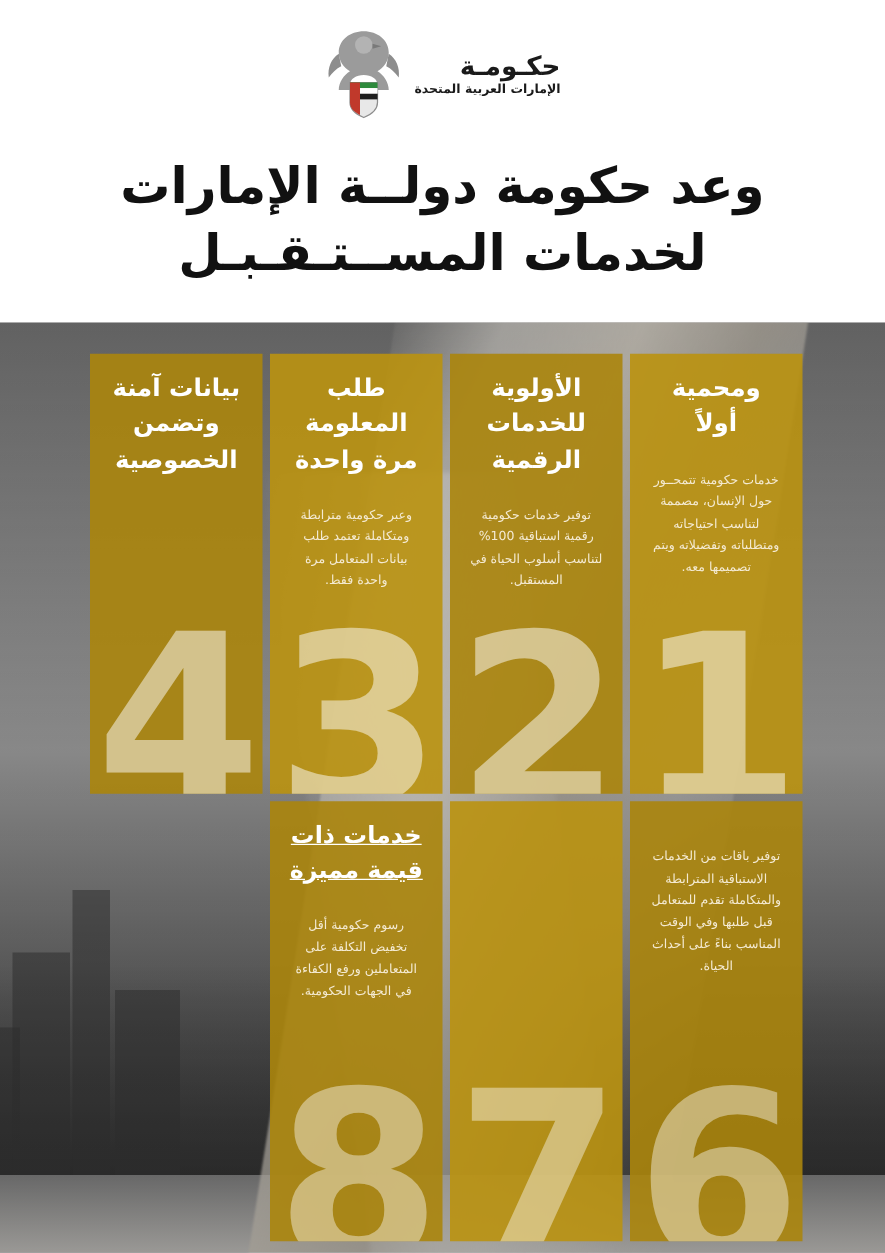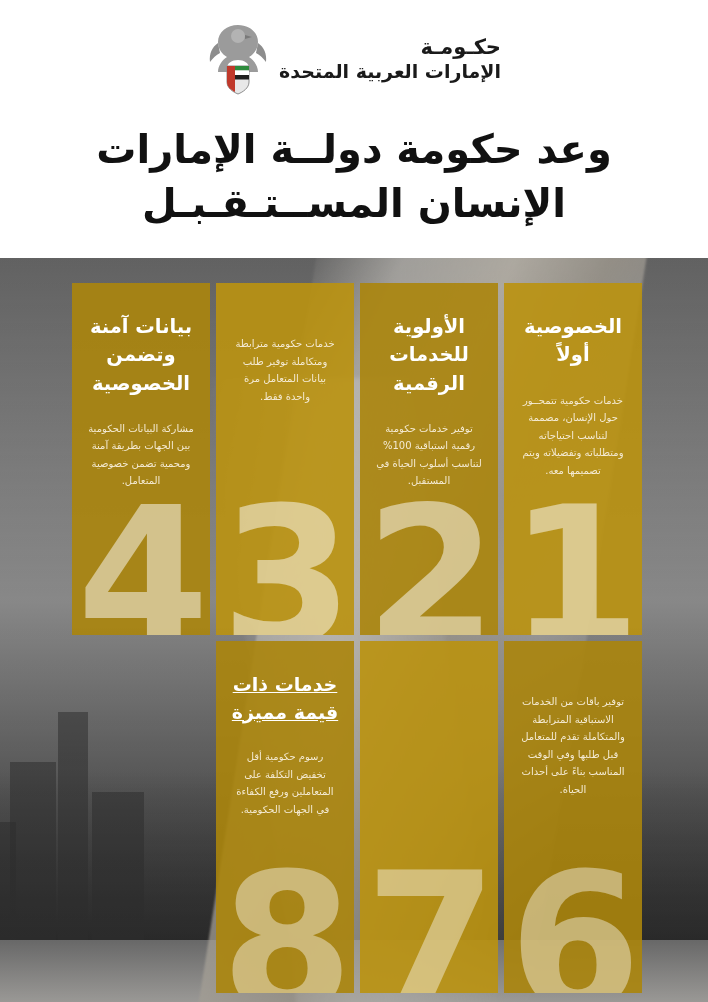--- a/index.html
+++ b/index.html
@@ -31,21 +31,21 @@
   .emblem svg{display:block;}
   .gov-text{
     text-align:right;
     direction:rtl;
     line-height:1.25;
   }
   .gov-text .l1{
     font-size:21px;font-weight:bold;color:#1a1a1a;letter-spacing:1px;
   }
   .gov-text .l2{
-    font-size:19px;font-weight:bold;color:#1a1a1a;
+    font-size:10px;font-weight:bold;color:#1a1a1a;
   }
   .main-title{
     text-align:center;
     direction:rtl;
     margin-top:26px;
     color:#111111;
     font-weight:bold;
     font-size:40px;
     line-height:1.35;
     letter-spacing:0px;
@@ -113,21 +113,21 @@
     grid-template-columns:repeat(4,138px);
     grid-template-rows:352px 352px;
     column-gap:6px;
     row-gap:6px;
     direction:rtl;
   }
   .card{
     position:relative;
     background:rgba(186,146,16,0.90);
     overflow:hidden;
-    padding:30px 14px 0 14px;
+    padding:14px 14px 0 14px;
     box-sizing:border-box;
     color:#ffffff;
     text-align:center;
     direction:rtl;
   }
   .card.alt{background:rgba(171,133,12,0.90);}
   .card .title{
     font-size:19.5px;
     font-weight:bold;
     line-height:1.45;
@@ -186,60 +186,60 @@
 
         <circle cx="31" cy="14" r="7" fill="#b3b3b3"></circle>
         <path d="M38 13 L45 15 L38 17 Z" fill="#7a7a7a"></path>
       </svg>
     </div>
 
   </div>
 
   <div class="main-title">
     <span class="ln">وعد حكومة دولــة الإمارات</span>
-    <span class="ln">الإنسان المســتـقـبـل</span>
+    <span class="ln">لخدمات المســتـقـبـل</span>
   </div>
 </div>
 
 <div class="band">
   <div class="photo"></div>
   <div class="city">
     <div class="bldg b4"></div>
     <div class="bldg b1"></div>
     <div class="bldg b2"></div>
     <div class="bldg b3"></div>
   </div>
   <div class="ground"></div>
   <div class="flag"></div>
   <div class="flag2"></div>
   <div class="darkveil"></div>
 </div>
 
 <div class="grid">
 
   <div class="card">
-    <div class="title">الخصوصية أولاً</div>
+    <div class="title">ومحمية أولاً</div>
     <div class="desc">خدمات حكومية تتمحــور حول الإنسان، مصممة لتناسب احتياجاته ومتطلباته وتفضيلاته ويتم تصميمها معه.</div>
     <div class="num">1</div>
   </div>
 
   <div class="card alt">
     <div class="title">الأولوية للخدمات الرقمية</div>
     <div class="desc">توفير خدمات حكومية رقمية استباقية 100% لتناسب أسلوب الحياة في المستقبل.</div>
     <div class="num">2</div>
   </div>
 
   <div class="card">
-    <div class="desc">خدمات حكومية مترابطة ومتكاملة توفير طلب بيانات المتعامل مرة واحدة فقط.</div>
+    <div class="title">طلب المعلومة مرة واحدة</div>
+    <div class="desc">وعبر حكومية مترابطة ومتكاملة تعتمد طلب بيانات المتعامل مرة واحدة فقط.</div>
     <div class="num">3</div>
   </div>
 
   <div class="card alt">
     <div class="title">بيانات آمنة وتضمن الخصوصية</div>
-    <div class="desc">مشاركة البيانات الحكومية بين الجهات بطريقة آمنة ومحمية تضمن خصوصية المتعامل.</div>
     <div class="num">4</div>
   </div>
 
 
   <div class="card alt row2">
     <div class="desc">توفير باقات من الخدمات الاستباقية المترابطة والمتكاملة تقدم للمتعامل قبل طلبها وفي الوقت المناسب بناءً على أحداث الحياة.</div>
     <div class="num">6</div>
   </div>
 
   <div class="card row2">

